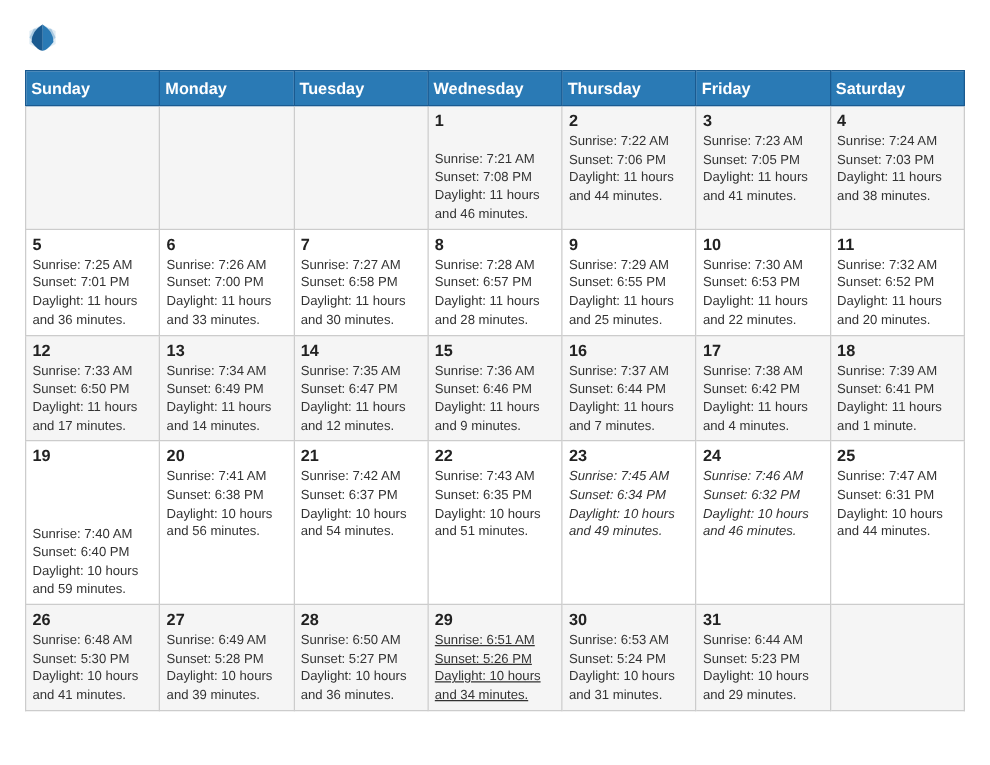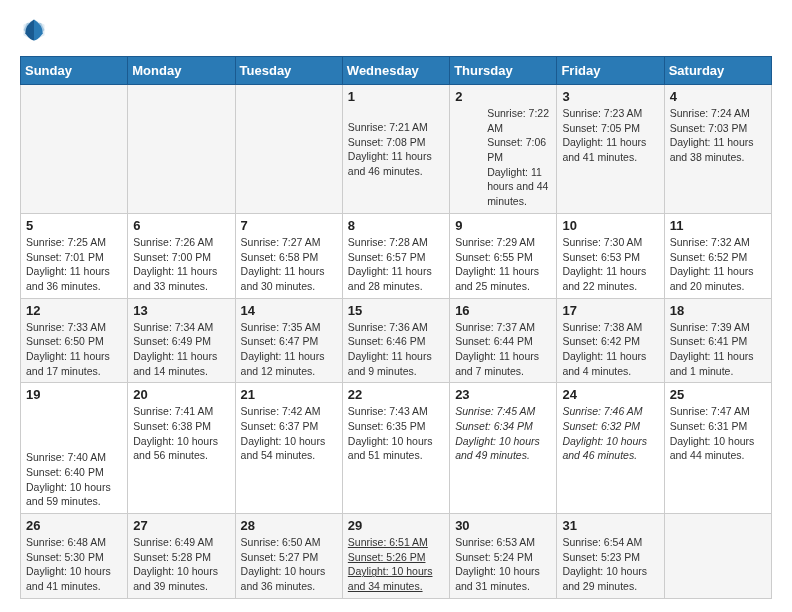--- a/index.html
+++ b/index.html
@@ -138,21 +138,21 @@
           <td class="empty"></td>
           <td class="empty"></td>
           <td>
             <span class="day-num">1</span>
             <div class="day-info" style="white-space: pre-line; margin-top: 16px;">Sunrise: 7:21 AM
 Sunset: 7:08 PM
 Daylight: 11 hours and 46 minutes.</div>
           </td>
           <td>
             <span class="day-num">2</span>
-            <div class="day-info" style="white-space: pre-line; margin-left: 32px;">Sunrise: 7:22 AM
+            <div class="day-info" style="white-space: pre-line;">Sunrise: 7:22 AM
 Sunset: 7:06 PM
 Daylight: 11 hours and 44 minutes.</div>
           </td>
           <td>
             <span class="day-num">3</span>
             <div class="day-info" style="white-space: pre-line;">Sunrise: 7:23 AM
 Sunset: 7:05 PM
 Daylight: 11 hours and 41 minutes.</div>
           </td>
           <td>
@@ -320,21 +320,21 @@
 Daylight: 10 hours and 34 minutes.</div>
           </td>
           <td>
             <span class="day-num">30</span>
             <div class="day-info" style="white-space: pre-line;">Sunrise: 6:53 AM
 Sunset: 5:24 PM
 Daylight: 10 hours and 31 minutes.</div>
           </td>
           <td>
             <span class="day-num">31</span>
-            <div class="day-info" style="white-space: pre-line;">Sunrise: 6:54 AM
+            <div class="day-info" style="white-space: pre-line;">Sunrise: 6:44 AM
 Sunset: 5:23 PM
 Daylight: 10 hours and 29 minutes.</div>
           </td>
           <td class="empty"></td>
         </tr>
       </tbody>
   </table>
 </div>
 
 </body></html>

